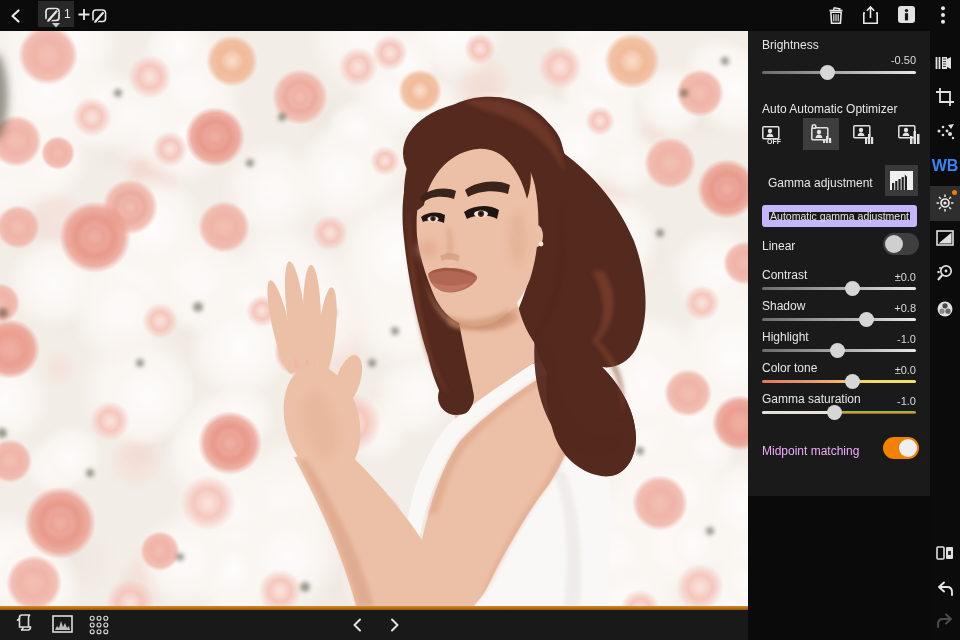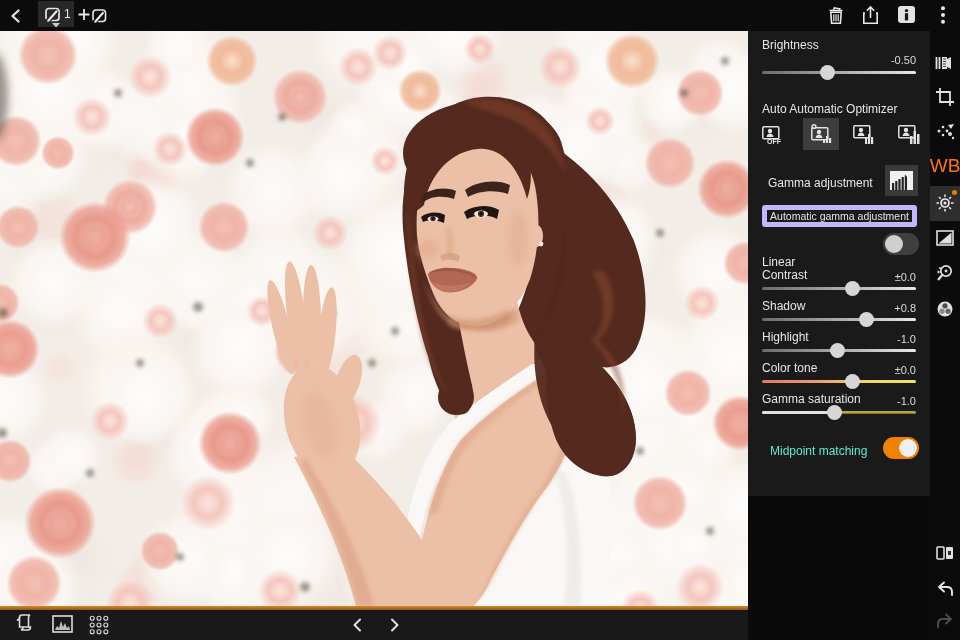--- a/index.html
+++ b/index.html
@@ -591,22 +591,22 @@
 <svg width="23" height="19" viewBox="0 0 23 19">
         <rect width="23" height="19" fill="#f0f0f0"></rect>
 <rect x="2" y="12" width="2.2" height="7" fill="#222"></rect>
         <rect x="5.2" y="10" width="2.2" height="9" fill="#222"></rect>
 <rect x="8.4" y="8" width="2.2" height="11" fill="#222"></rect>
         <rect x="11.6" y="6" width="2.2" height="13" fill="#222"></rect>
 <rect x="14.8" y="3.5" width="2.2" height="15.5" fill="#222"></rect>
         <path d="M12,0 L23,0 L23,13 Z" fill="#f0f0f0"></path>
       </svg>
     </div>
-<div class="abs" style="left:14px;top:174px;width:155px;height:22px;border:5px solid #c4b5fd;border-radius:3px;color:#e2e2e2;font-size:10.5px;display:flex;align-items:center;justify-content:center">Automatic gamma adjustment</div>
-<div class="lbl" style="left:14px;top:224px;font-size:12px;color:#e6e6e6">Linear</div>
+<div class="abs" style="left:14px;top:174px;width:155px;height:22px;border:7px solid #c4b5fd;border-radius:3px;color:#e2e2e2;font-size:10.5px;display:flex;align-items:center;justify-content:center">Automatic gamma adjustment</div>
+<div class="lbl" style="left:14px;top:208px;font-size:12px;color:#e6e6e6">Linear</div>
 <div class="toggle" style="left:135px;top:202px;background:#3f3f3f">
       <div class="knob" style="left:2px;background:#cfcfcf"></div>
     </div>
 <div class="lbl" style="left:14px;top:237px;font-size:12px;color:#e6e6e6">Contrast</div>
 <div class="val" style="top:240px">±0.0</div>
 <div class="track" style="top:256px;background:linear-gradient(90deg,#6a6a6a,#e8e8e8)"></div>
 <div class="thumb abs" style="left:97px;top:250px"></div>
 <div class="lbl" style="left:14px;top:268px;font-size:12px;color:#e6e6e6">Shadow</div>
 <div class="val" style="top:271px">+0.8</div>
 <div class="track" style="top:287px;background:linear-gradient(90deg,#6a6a6a,#e8e8e8)"></div>
@@ -617,21 +617,21 @@
 <div class="thumb abs" style="left:82px;top:312px"></div>
 <div class="lbl" style="left:14px;top:330px;font-size:12px;color:#e6e6e6">Color tone</div>
 <div class="val" style="top:333px">±0.0</div>
 <div class="track" style="top:349px;background:linear-gradient(90deg,#e0795f,#eb9a70,#f2d765,#efe268)"></div>
 <div class="thumb abs" style="left:97px;top:343px"></div>
 <div class="lbl" style="left:14px;top:361px;font-size:12px;color:#e6e6e6">Gamma saturation</div>
 <div class="val" style="top:364px">-1.0</div>
 <div class="track" style="top:380px;background:linear-gradient(180deg,#8fbe3f 50%,#cf4f33 50%)"></div>
 <div class="track" style="top:380px;width:70px;background:linear-gradient(90deg,#e3e0da,#e8e2da)"></div>
 <div class="thumb abs" style="left:79px;top:374px"></div>
-<div class="lbl" style="left:22px;top:413px;font-size:12px;color:#5eead4">Midpoint matching</div>
+<div class="lbl" style="left:14px;top:413px;font-size:12px;color:#f0abfc">Midpoint matching</div>
 <div class="toggle" style="left:135px;top:406px;background:#f18101">
       <div class="knob" style="left:16px;background:#efefef"></div>
     </div>
 </div>
 <div class="abs toolbar">
 <div class="abs" style="left:0;top:155px;width:30px;height:35px;background:#2e2e2e"></div>
 <div class="tbtn" style="top:22px;height:20px">
       <svg width="20" height="20" viewBox="0 0 20 20" style="">
         <path d="M1.5,4 V16 M4.5,4 V16" stroke="#e0e0e0" stroke-width="1.8"></path>
         <path d="M7,4 H12 V16 H7 Z M12,6 L16,4 V16 L12,14 Z" fill="#e0e0e0"></path>
@@ -648,21 +648,21 @@
       <svg width="20" height="20" viewBox="0 0 20 20" style="">
         <circle cx="4" cy="10" r="1.5" fill="#e0e0e0"></circle>
         <circle cx="8" cy="6" r="1.3" fill="#e0e0e0"></circle>
         <circle cx="8" cy="14" r="1.3" fill="#e0e0e0"></circle>
         <circle cx="12" cy="10" r="1.4" fill="#e0e0e0"></circle>
         <path d="M13,4 L19,3 L16,8 Z" fill="#e0e0e0"></path>
         <circle cx="15" cy="13" r="2" fill="#e0e0e0"></circle>
         <circle cx="18" cy="17" r="1.2" fill="#e0e0e0"></circle>
       </svg>
     </div>
-<div class="tbtn" style="top:126px;height:18px;color:#f97316;font-size:19px;font-weight:normal">WB</div>
+<div class="tbtn" style="top:126px;height:18px;color:#3b82f6;font-size:16px;font-weight:bold">WB</div>
 <div class="tbtn" style="top:162px;height:20px">
       <svg width="20" height="20" viewBox="0 0 20 20" style="">
         <circle cx="10" cy="10" r="4" fill="none" stroke="#eaeaea" stroke-width="1.7"></circle>
         <circle cx="10" cy="10" r="1.6" fill="#eaeaea"></circle>
         <g stroke="#eaeaea" stroke-width="1.5">
           <path d="M10,1.5 V4 M10,16 V18.5 M1.5,10 H4 M16,10 H18.5 M4,4 L5.8,5.8 M14.2,14.2 L16,16 M16,4 L14.2,5.8 M5.8,14.2 L4,16"></path>
         </g>
       </svg>
     </div>
 <div class="abs" style="left:22px;top:159px;width:5px;height:5px;border-radius:50%;background:#f07d00"></div>

